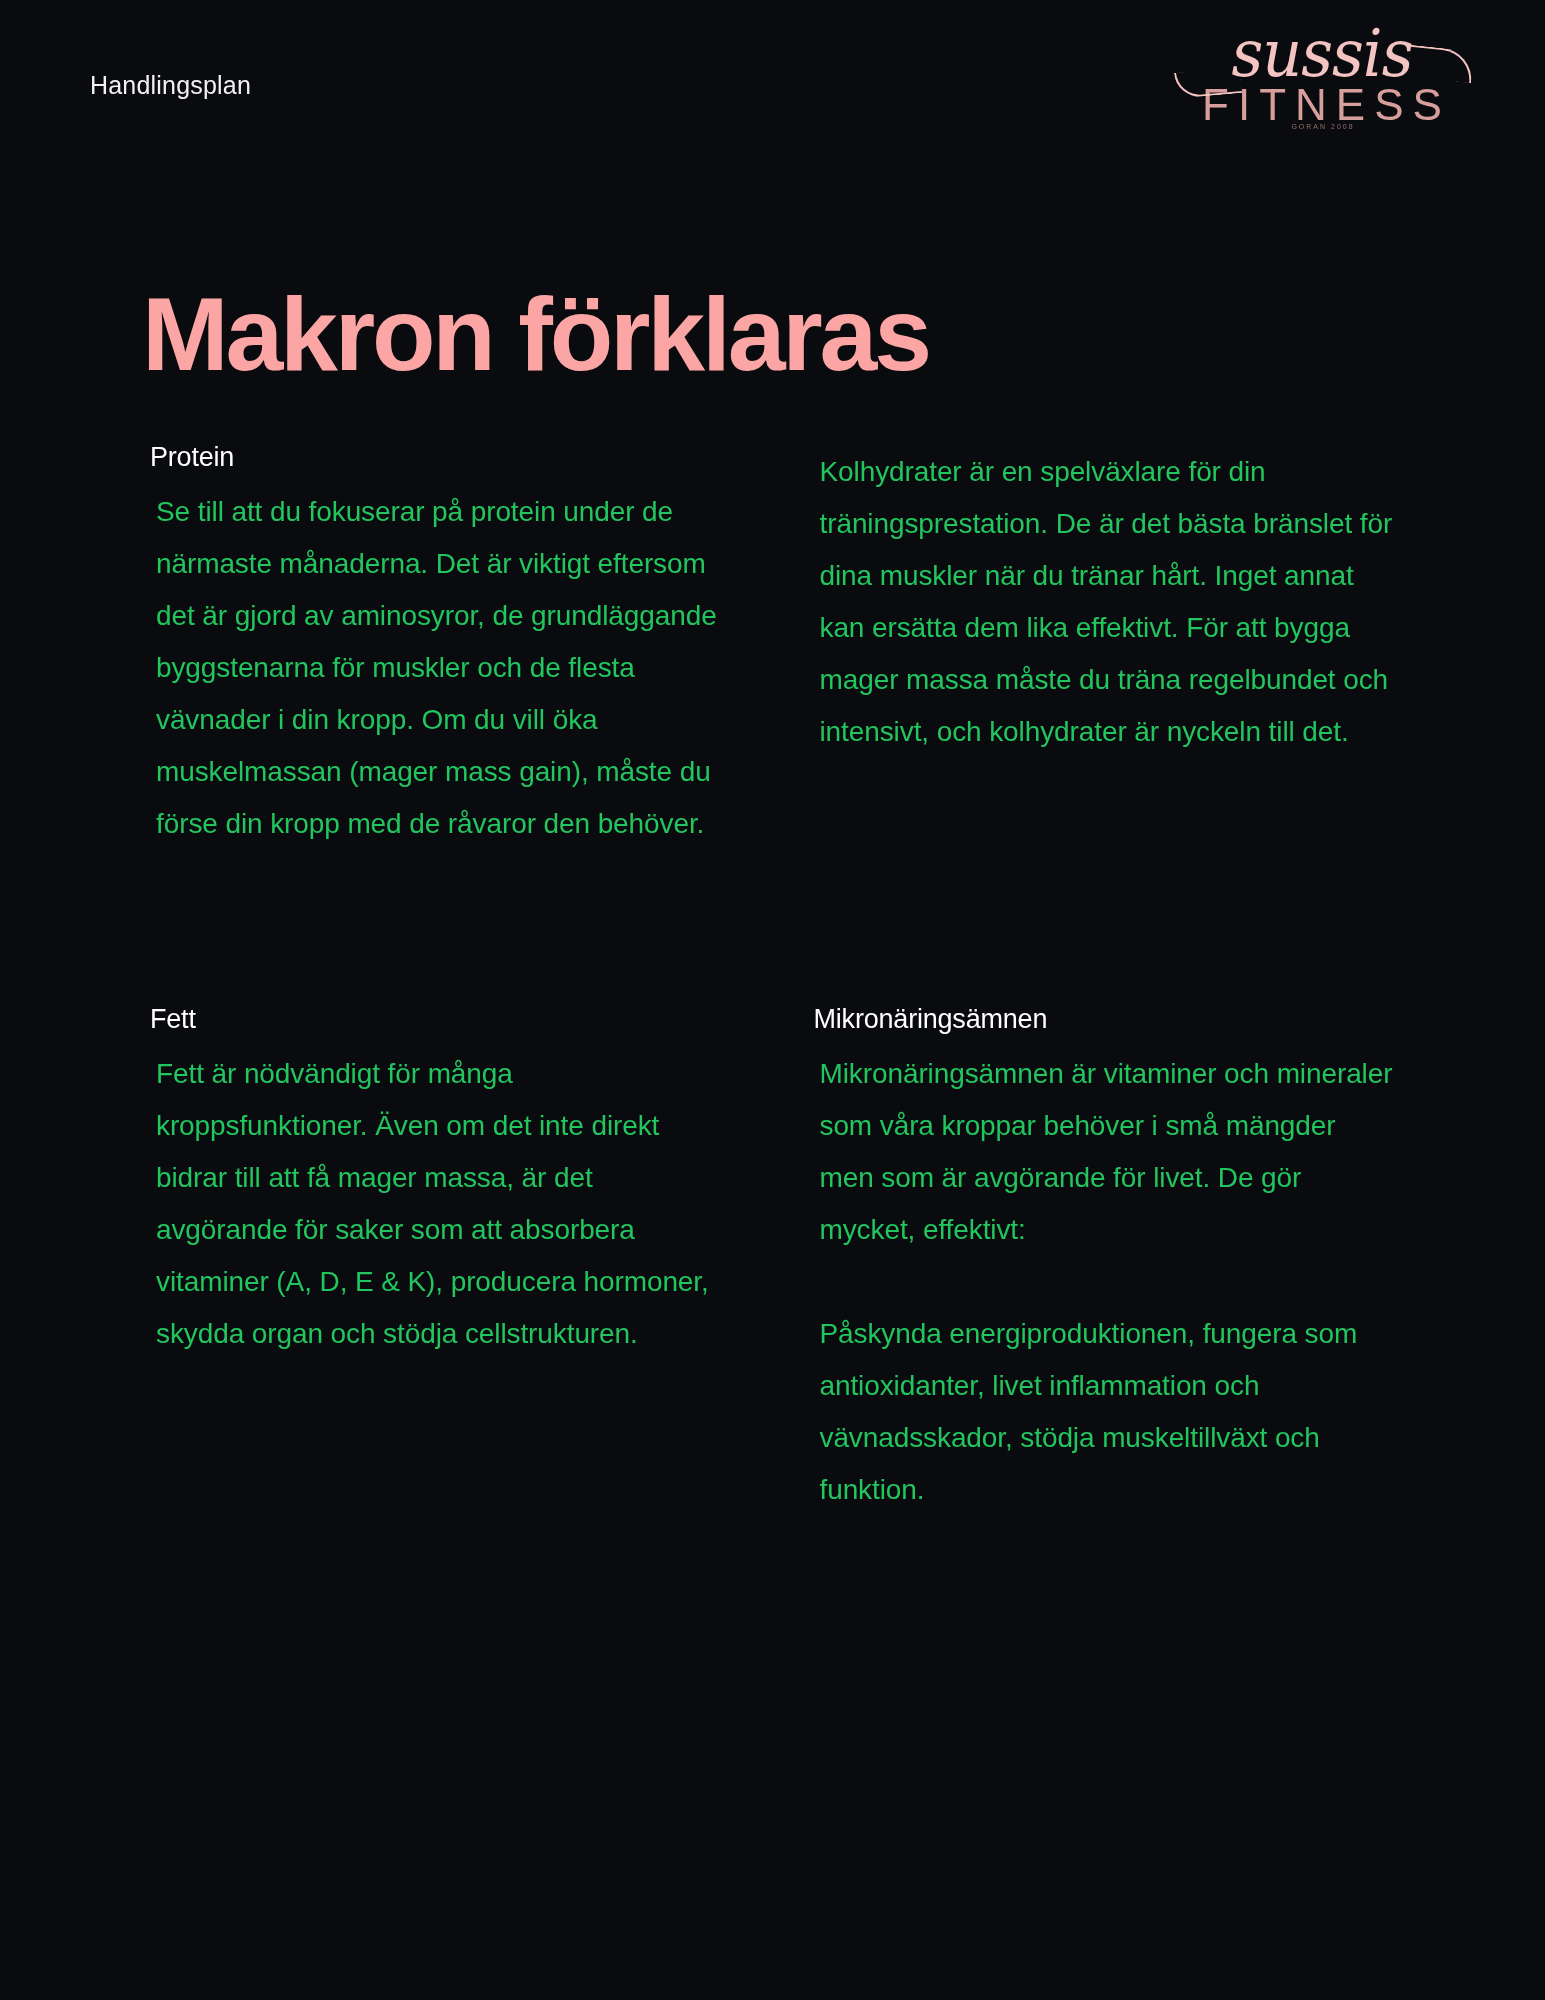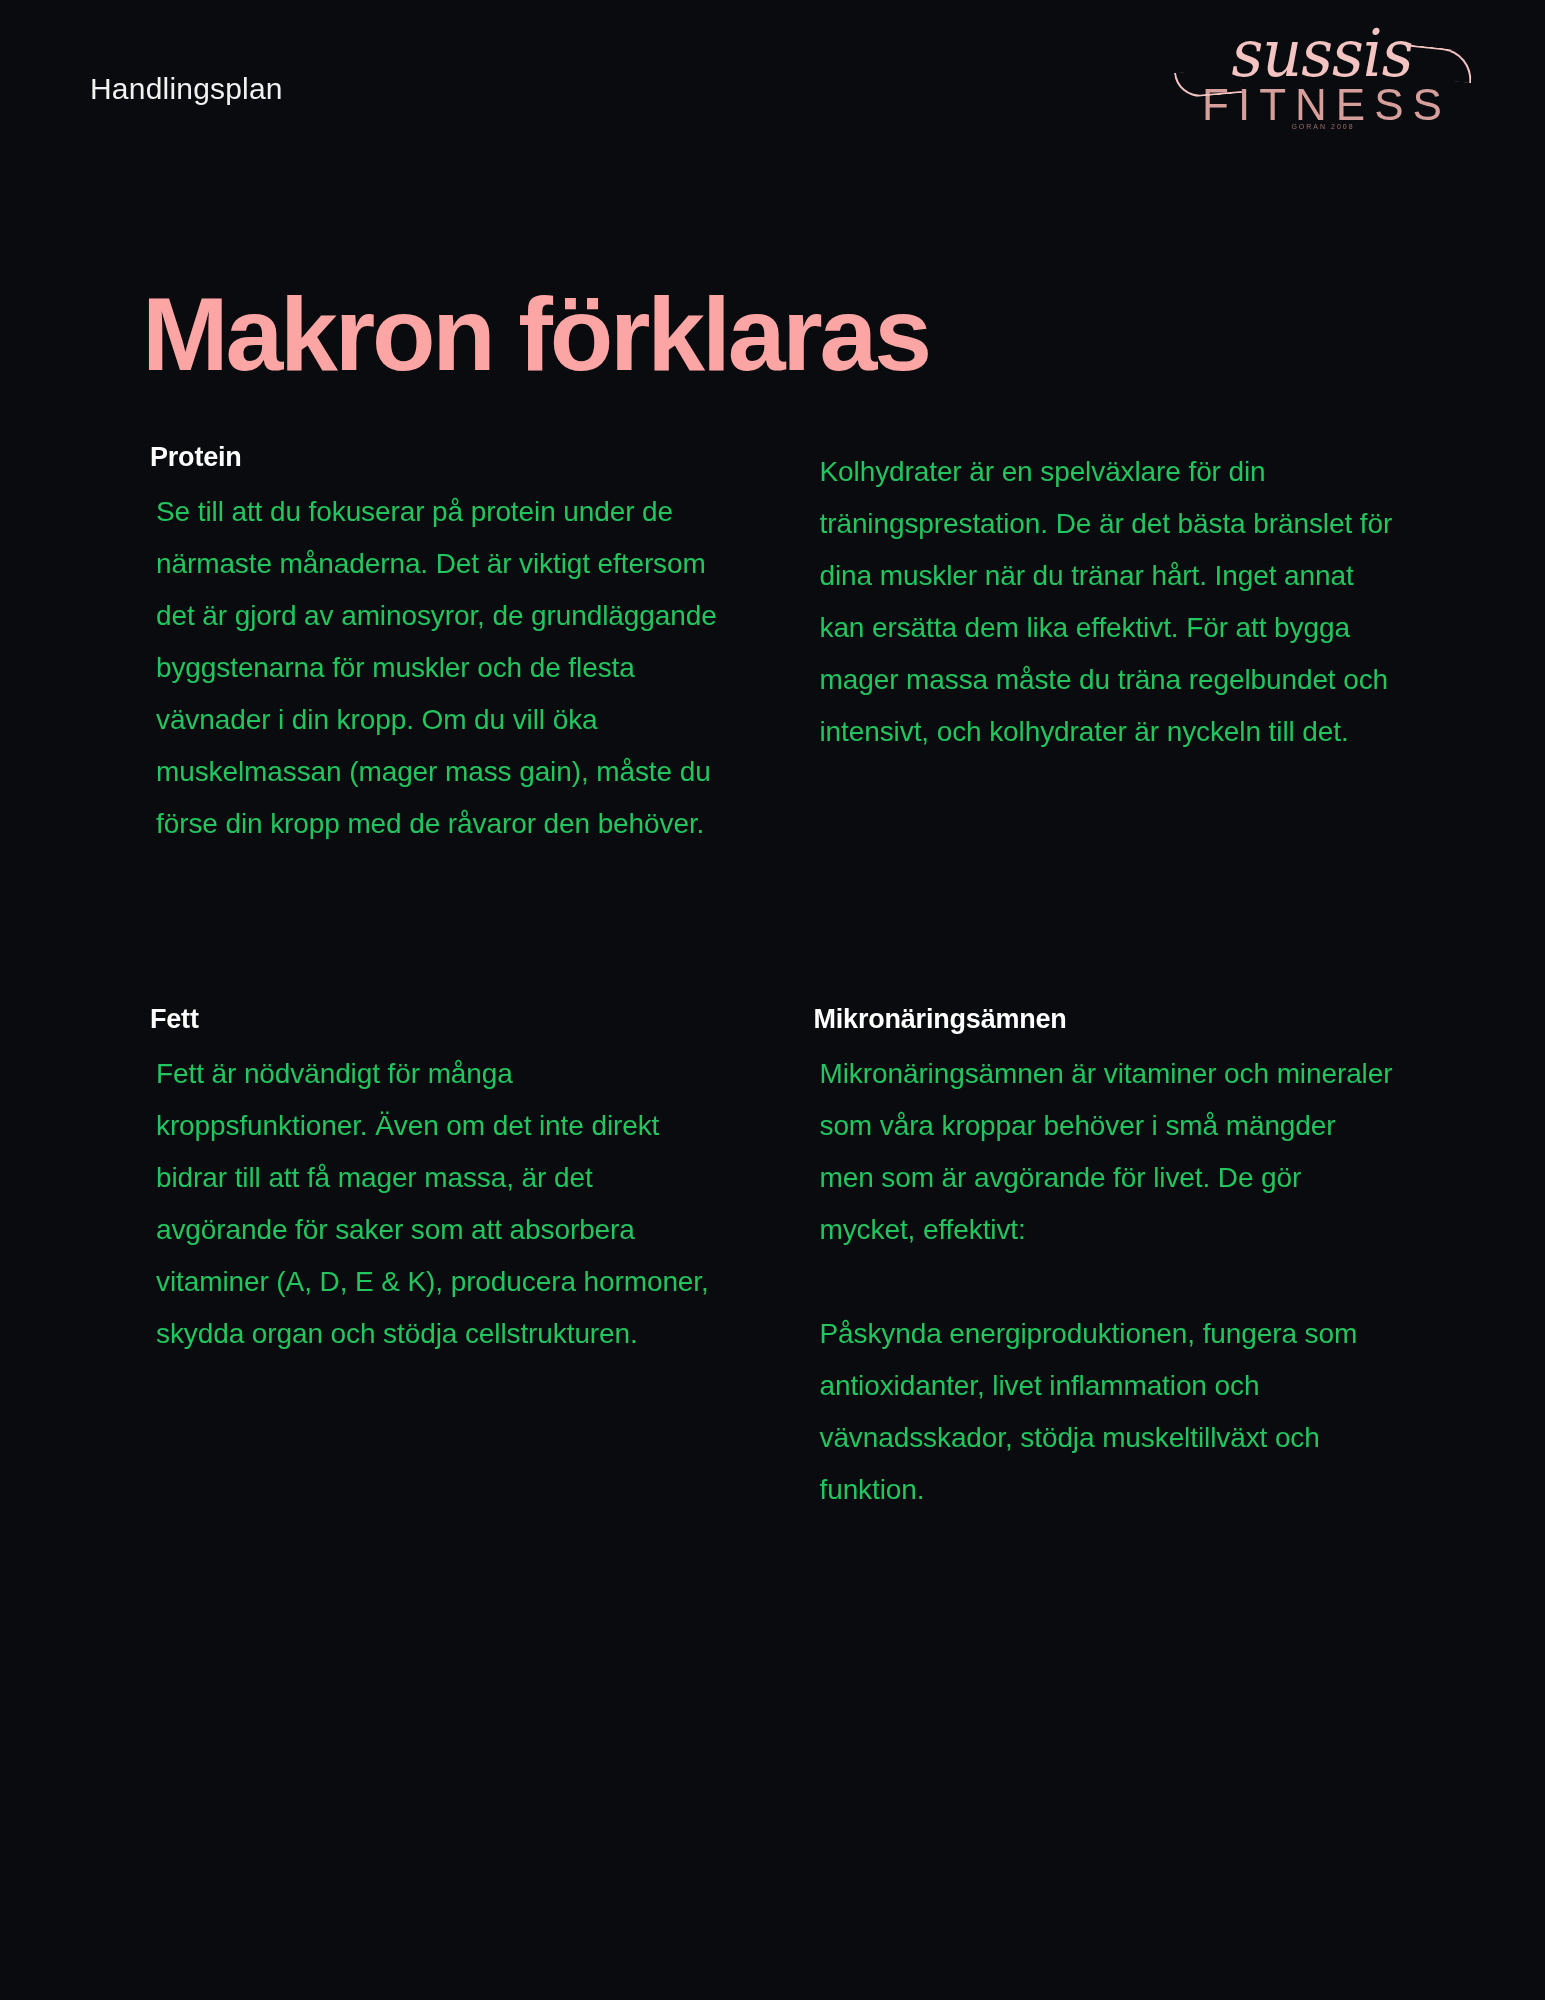--- a/index.html
+++ b/index.html
@@ -29,21 +29,21 @@
     position: absolute;
     top: 0;
     left: 0;
     width: 1545px;
     height: 160px;
   }
   .kicker {
     position: absolute;
     left: 90px;
     top: 72px;
-    font-size: 30px;
+    font-size: 25px;
     line-height: 1.1;
     letter-spacing: 0.2px;
     color: #f2f2f2;
     font-weight: 400;
     white-space: nowrap;
   }
 
   .logo {
     position: absolute;
     right: 88px;
@@ -143,21 +143,21 @@
   }
   .col {
     width: 587px;
   }
   .col + .col {
     margin-left: 77px;
   }
   .col-heading {
     font-size: 27px;
     line-height: 34px;
-    font-weight: 700;
+    font-weight: 400;
     letter-spacing: -0.2px;
     color: #ffffff;
     margin: 0 0 12px 0;
   }
   .col-body {
     font-size: 28px;
     line-height: 52px;
     font-weight: 400;
     letter-spacing: -0.1px;
     color: #22c55e;

